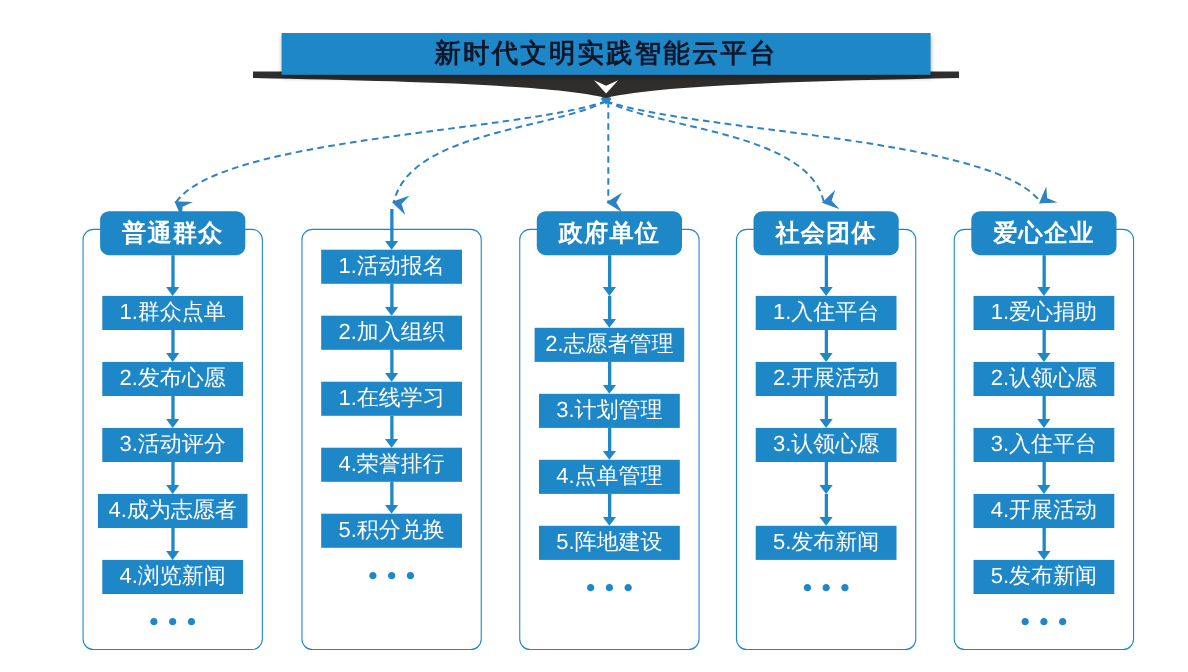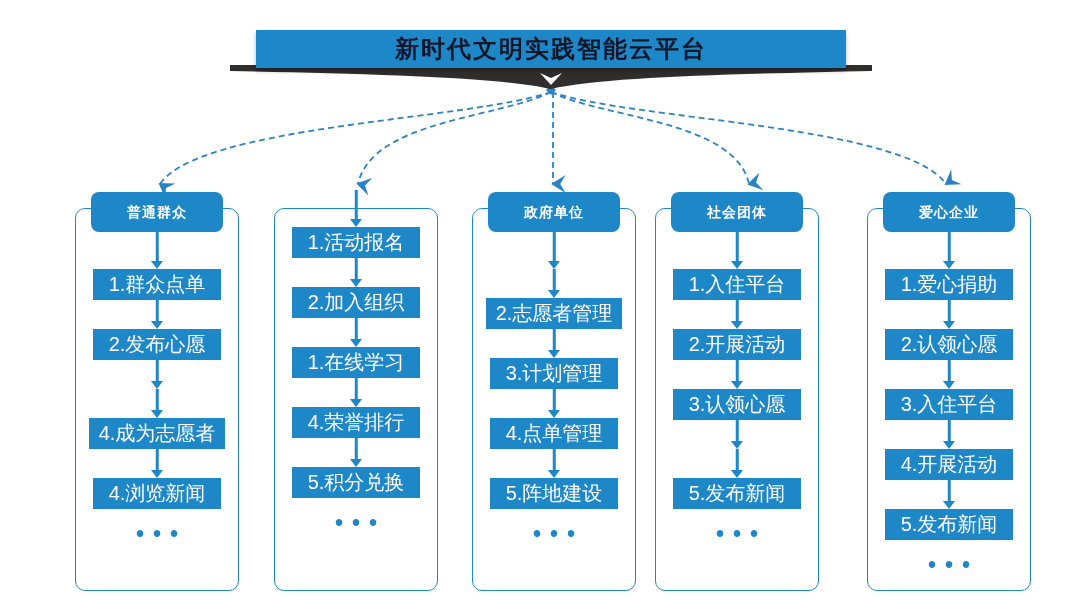--- a/index.html
+++ b/index.html
@@ -26,21 +26,21 @@
   .panel{
     position:absolute;left:3px;right:3px;top:18px;height:381px;
     border:1.5px solid var(--blue);border-radius:10px;background:transparent;
   }
   .col-inner{
     position:absolute;left:0;top:0;width:100%;
     display:flex;flex-direction:column;align-items:center;
   }
   .col-header{
     margin-top:2px;min-width:132px;height:40px;line-height:40px;
-    background:var(--blue);color:#fff;font-size:14px;font-weight:bold;
+    background:var(--blue);color:#fff;font-size:22px;font-weight:bold;
     text-align:center;border-radius:8px;padding:0 18px;box-sizing:border-box;
     position:relative;z-index:2;letter-spacing:1px;
   }
   .step{
     min-width:128px;height:31px;line-height:31px;padding:0 10px;box-sizing:border-box;
     background:var(--blue);color:#fff;font-size:20px;text-align:center;
     position:relative;z-index:2;white-space:nowrap;
   }
   
   .v-arrow{position:relative;width:16px;z-index:2;}
@@ -90,20 +90,21 @@
 
   <div class="column" style="left:72px">
     <div class="panel"></div>
     <div class="col-inner">
       <div class="col-header">普通群众</div>
       <div class="v-arrow arrow-long"></div>
       <div class="step">1.群众点单</div>
       <div class="v-arrow arrow-short"></div>
       <div class="step">2.发布心愿</div>
       <div class="v-arrow arrow-short"></div>
+      <div class="step">3.活动评分</div>
       <div class="v-arrow arrow-short"></div>
       <div class="step">4.成为志愿者</div>
       <div class="v-arrow arrow-short"></div>
       <div class="step">4.浏览新闻</div>
       <div class="dots">•••</div>
     </div>
   </div>
 
   <div class="column" style="left:271px">
     <div class="panel"></div>
@@ -132,21 +133,21 @@
       <div class="v-arrow arrow-short"></div>
       <div class="step">3.计划管理</div>
       <div class="v-arrow arrow-short"></div>
       <div class="step">4.点单管理</div>
       <div class="v-arrow arrow-short"></div>
       <div class="step">5.阵地建设</div>
       <div class="dots">•••</div>
     </div>
   </div>
 
-  <div class="column" style="left:652px">
+  <div class="column" style="left:666px">
     <div class="panel"></div>
     <div class="col-inner">
       <div class="col-header">社会团体</div>
       <div class="v-arrow arrow-long"></div>
       <div class="step">1.入住平台</div>
       <div class="v-arrow arrow-short"></div>
       <div class="step">2.开展活动</div>
       <div class="v-arrow arrow-short"></div>
       <div class="step">3.认领心愿</div>
       <div class="v-arrow arrow-short"></div>

